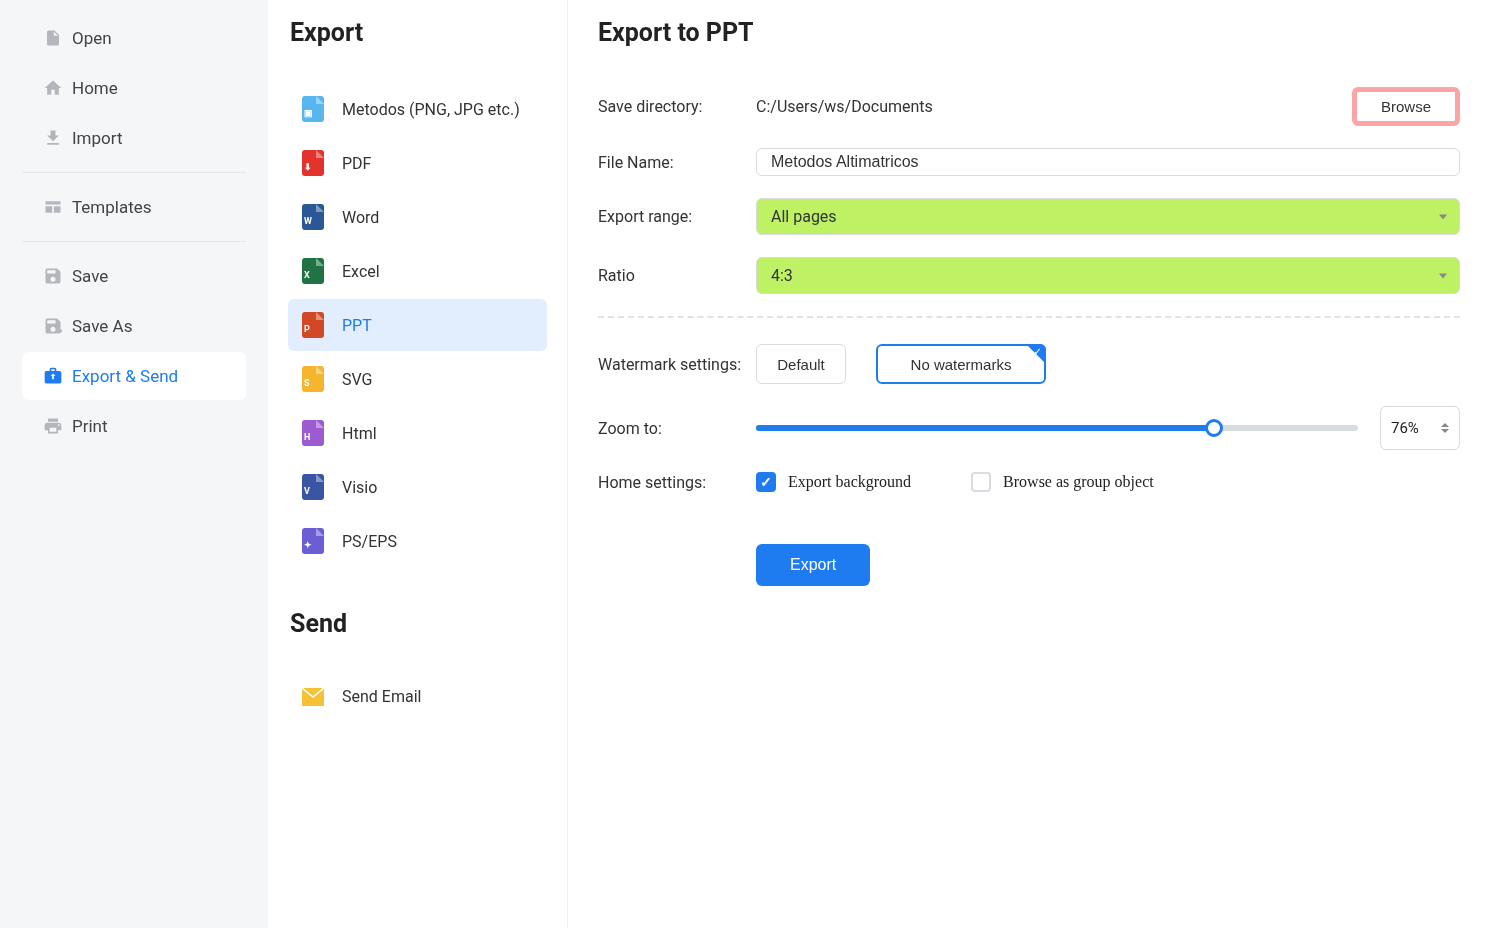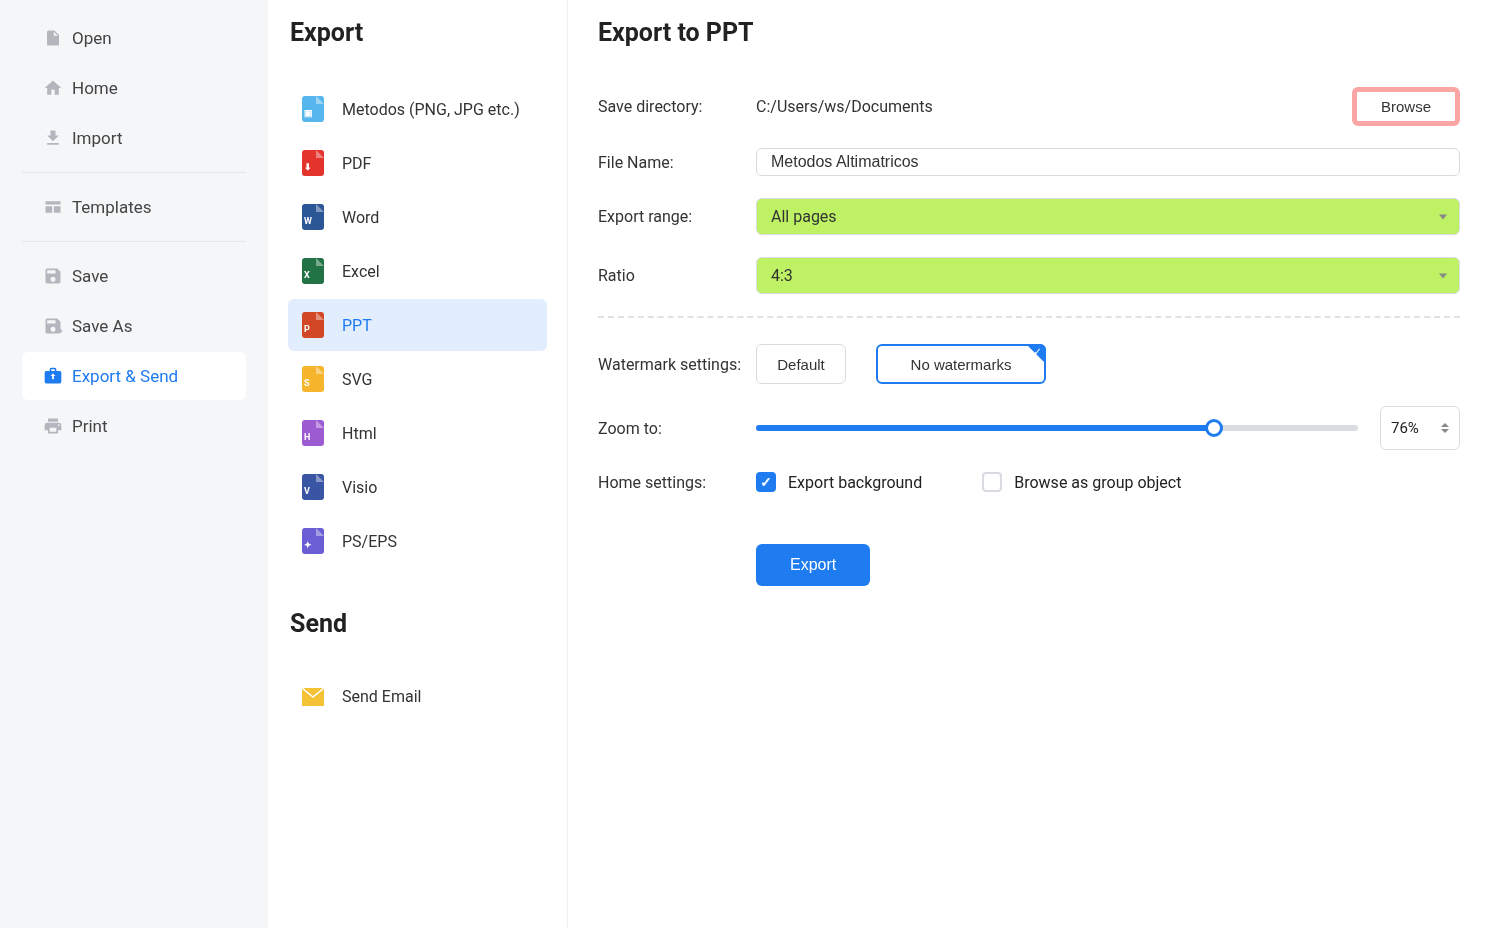--- a/index.html
+++ b/index.html
@@ -278,20 +278,21 @@
       cursor: pointer;
     }
     .spinner-up { border-bottom: 4px solid #888; }
     .spinner-down { border-top: 4px solid #888; }
     
     .checkbox-row {
       flex: 1;
       display: flex;
       gap: 60px;
       align-items: center;
+      font-family: Liberation Serif, serif;
     }
     .checkbox-item {
       display: flex;
       align-items: center;
       gap: 12px;
       cursor: pointer;
     }
     .checkbox {
       width: 20px;
       height: 20px;

